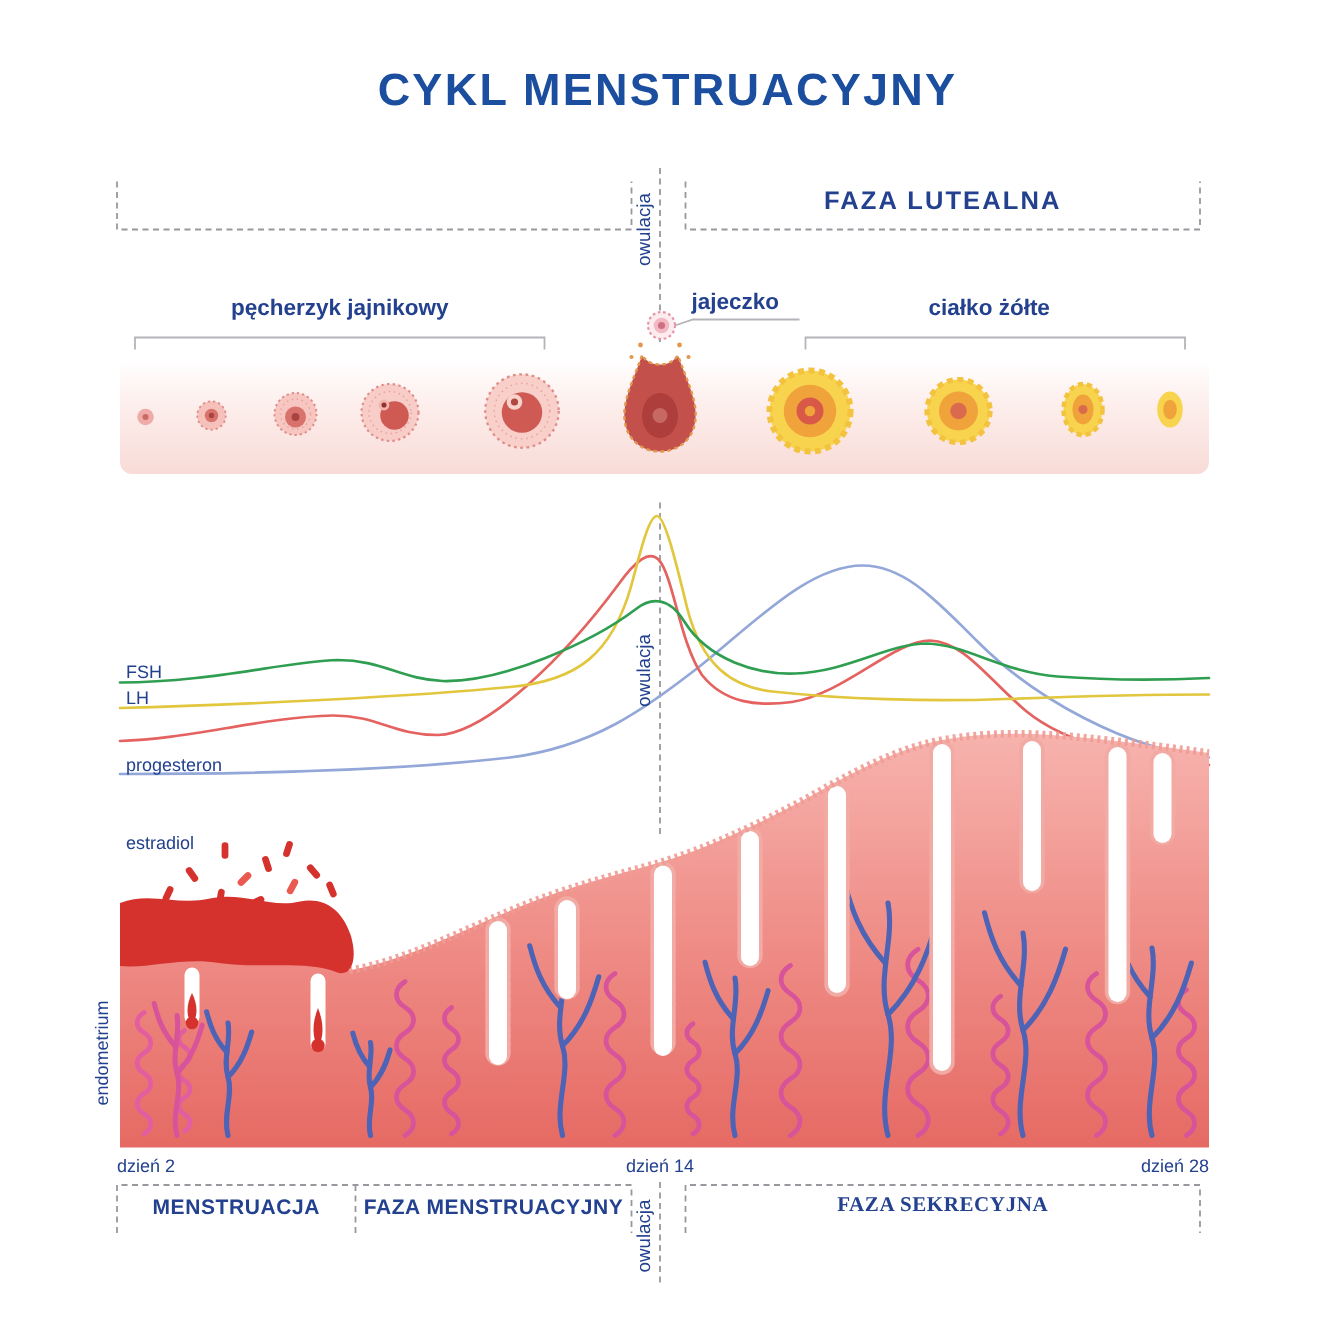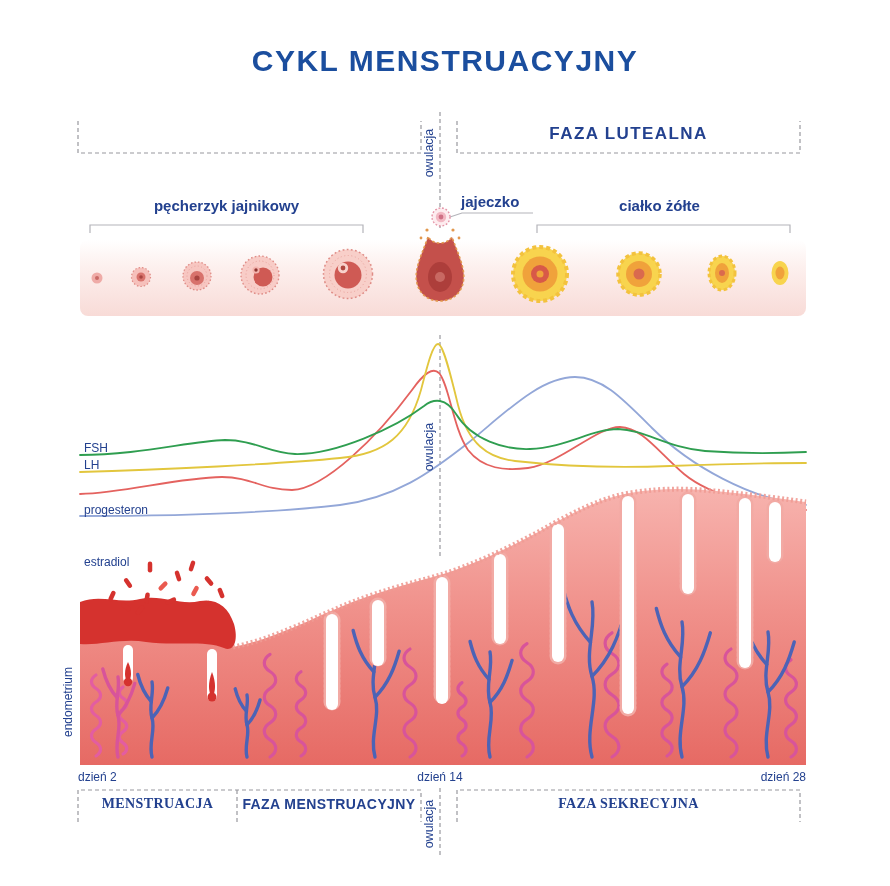--- a/index.html
+++ b/index.html
@@ -233,18 +233,18 @@
 <div class="lbl t-horm" style="left:84px;top:509px;margin-top:46px;">estradiol</div>
 <div class="lbl t-horm" style="left:84px;top:503px;">progesteron</div>
 <div class="lbl t-rot" style="left:390px;top:439px;width:80px;height:16px;">owulacja</div>
 
 <div class="lbl t-rot" style="left:13px;top:695px;width:110px;height:14px;font-size:12px;">endometrium</div>
 
 <div class="lbl t-day" style="left:78px;top:770px;">dzień 2</div>
 <div class="lbl t-day" style="left:400px;top:770px;width:80px;text-align:center;">dzień 14</div>
 <div class="lbl t-day" style="left:755px;top:770px;width:51px;text-align:right;">dzień 28</div>
 
-<div class="lbl t-bphase" style="left:78px;top:796px;width:159px;font-family:Liberation Serif, serif;">MENSTRUACJA</div>
+<div class="lbl t-bphase" style="left:78px;top:796px;width:159px;">MENSTRUACJA</div>
 <div class="lbl t-bphase" style="left:237px;top:796px;width:184px;">FAZA MENSTRUACYJNY</div>
 <div class="lbl t-bphase" style="left:457px;top:796px;width:343px;font-family:Liberation Serif, serif;">FAZA SEKRECYJNA</div>
 <div class="lbl t-rot" style="left:390px;top:816px;width:80px;height:16px;">owulacja</div>
 
 </div>
 
 </body></html>

